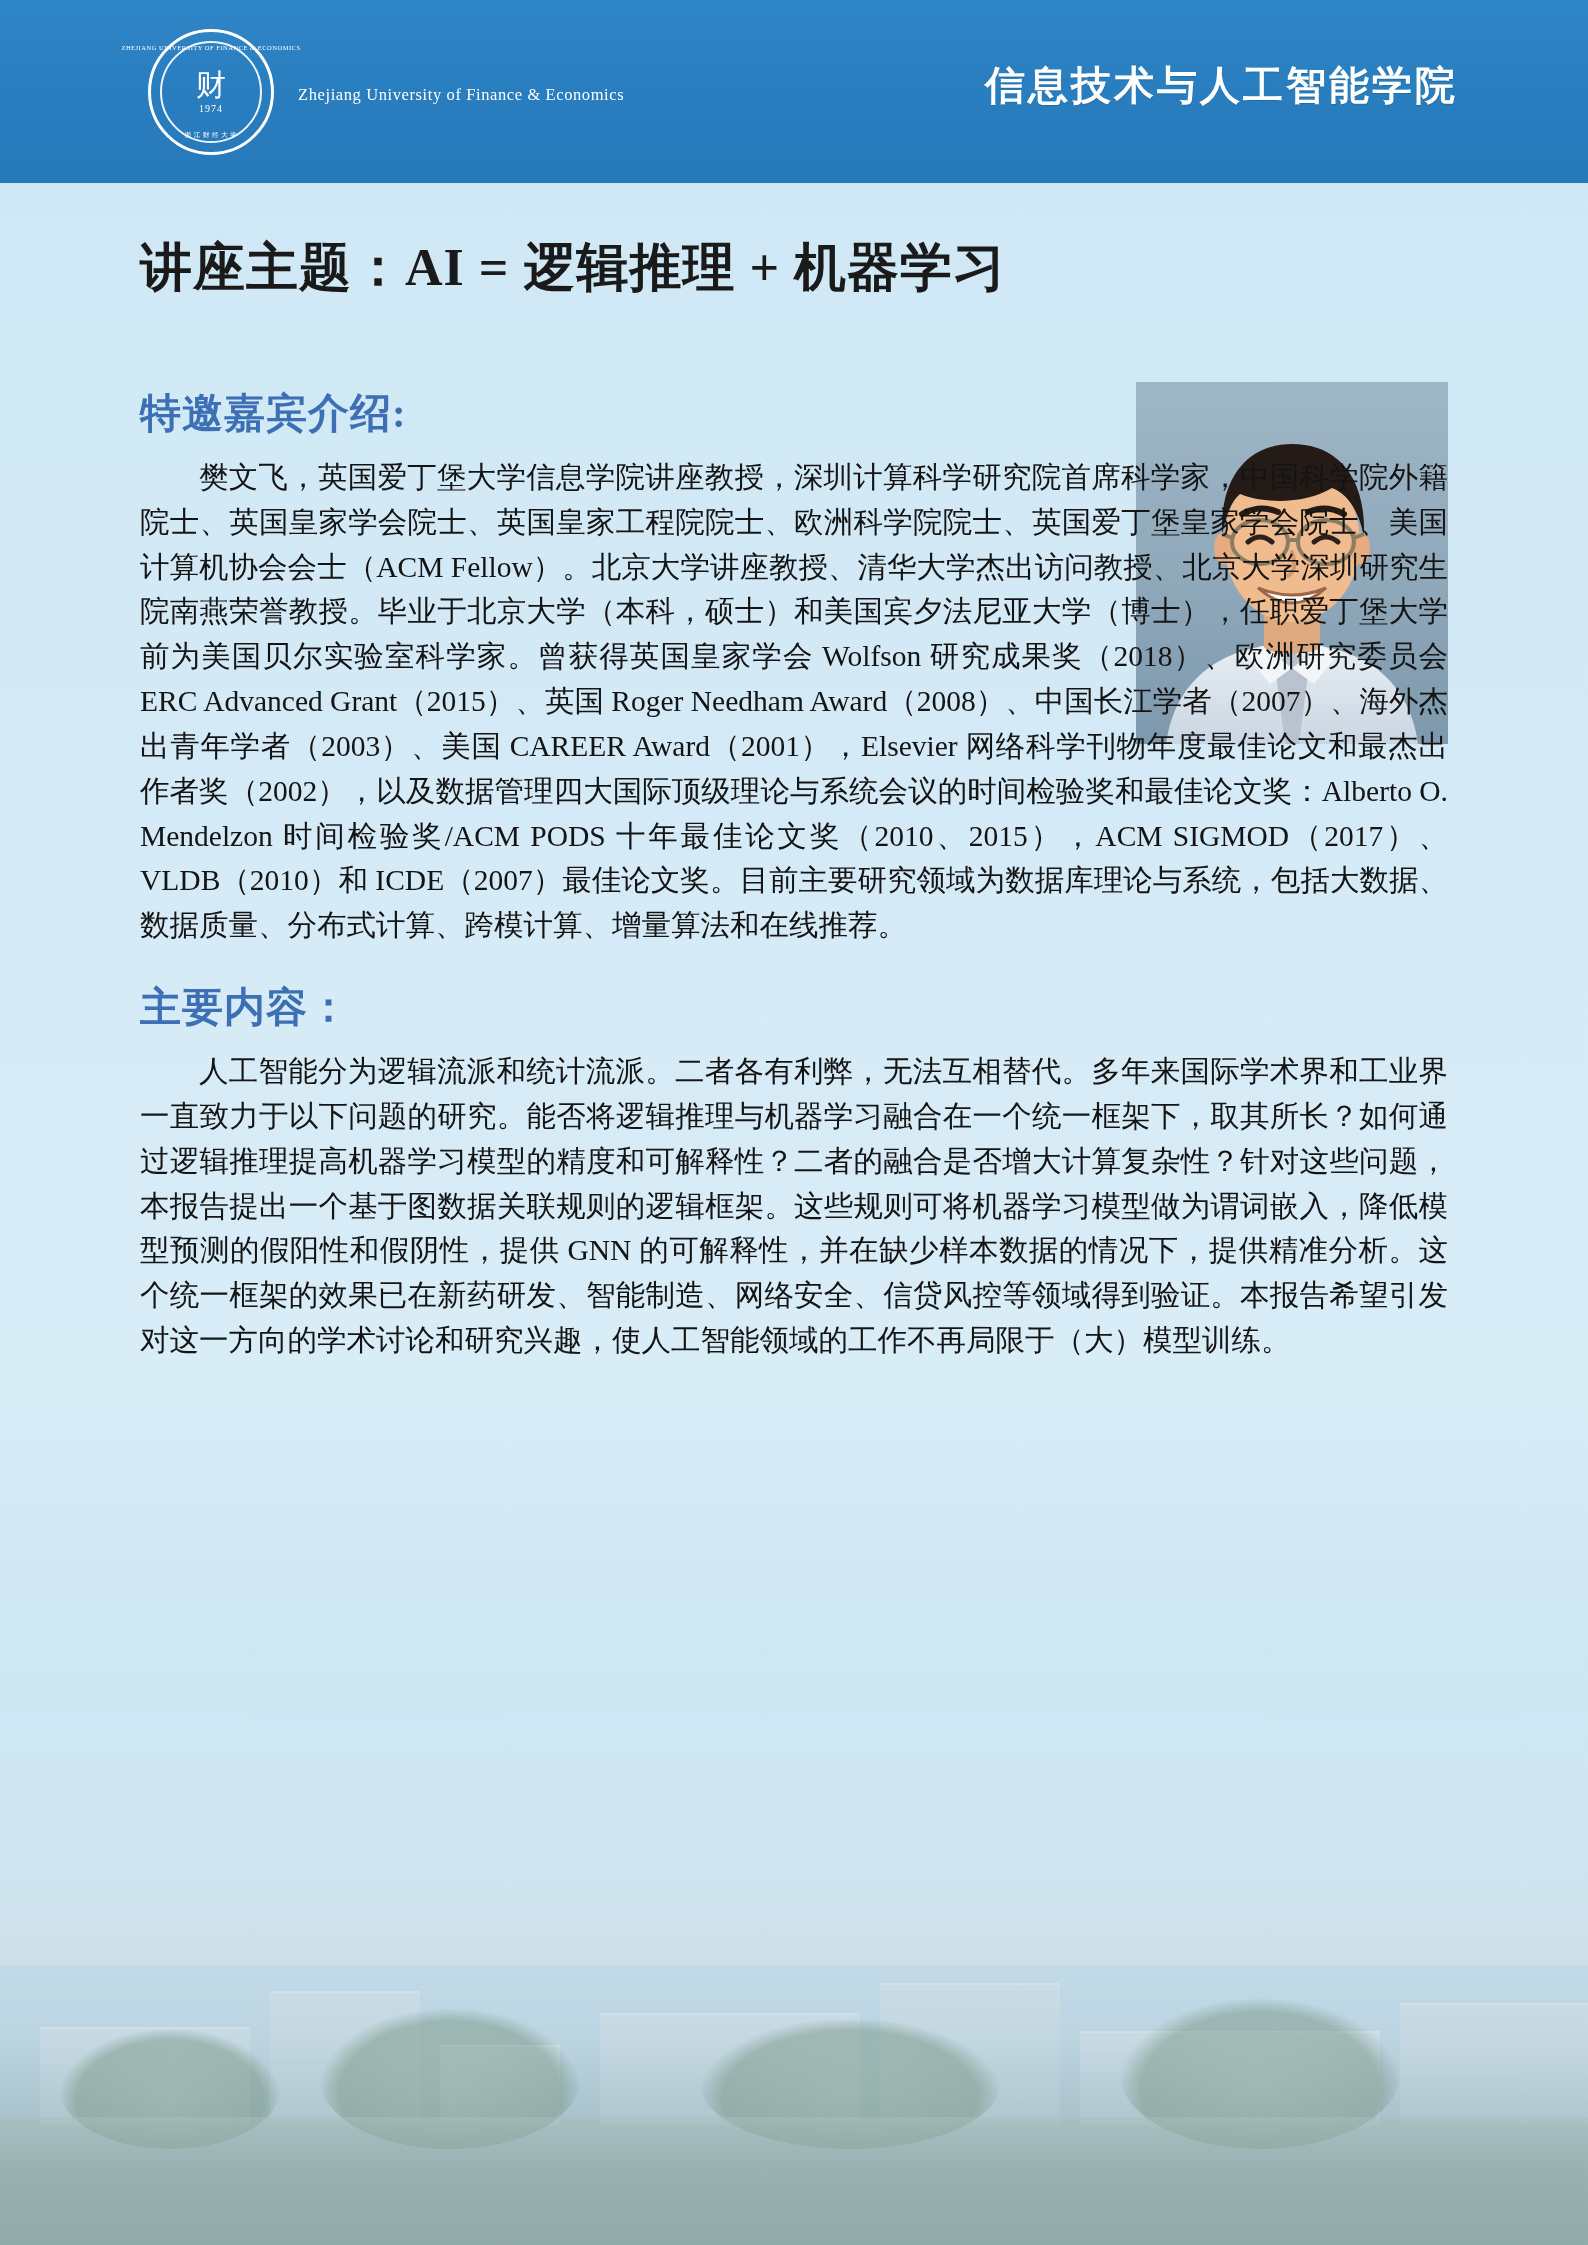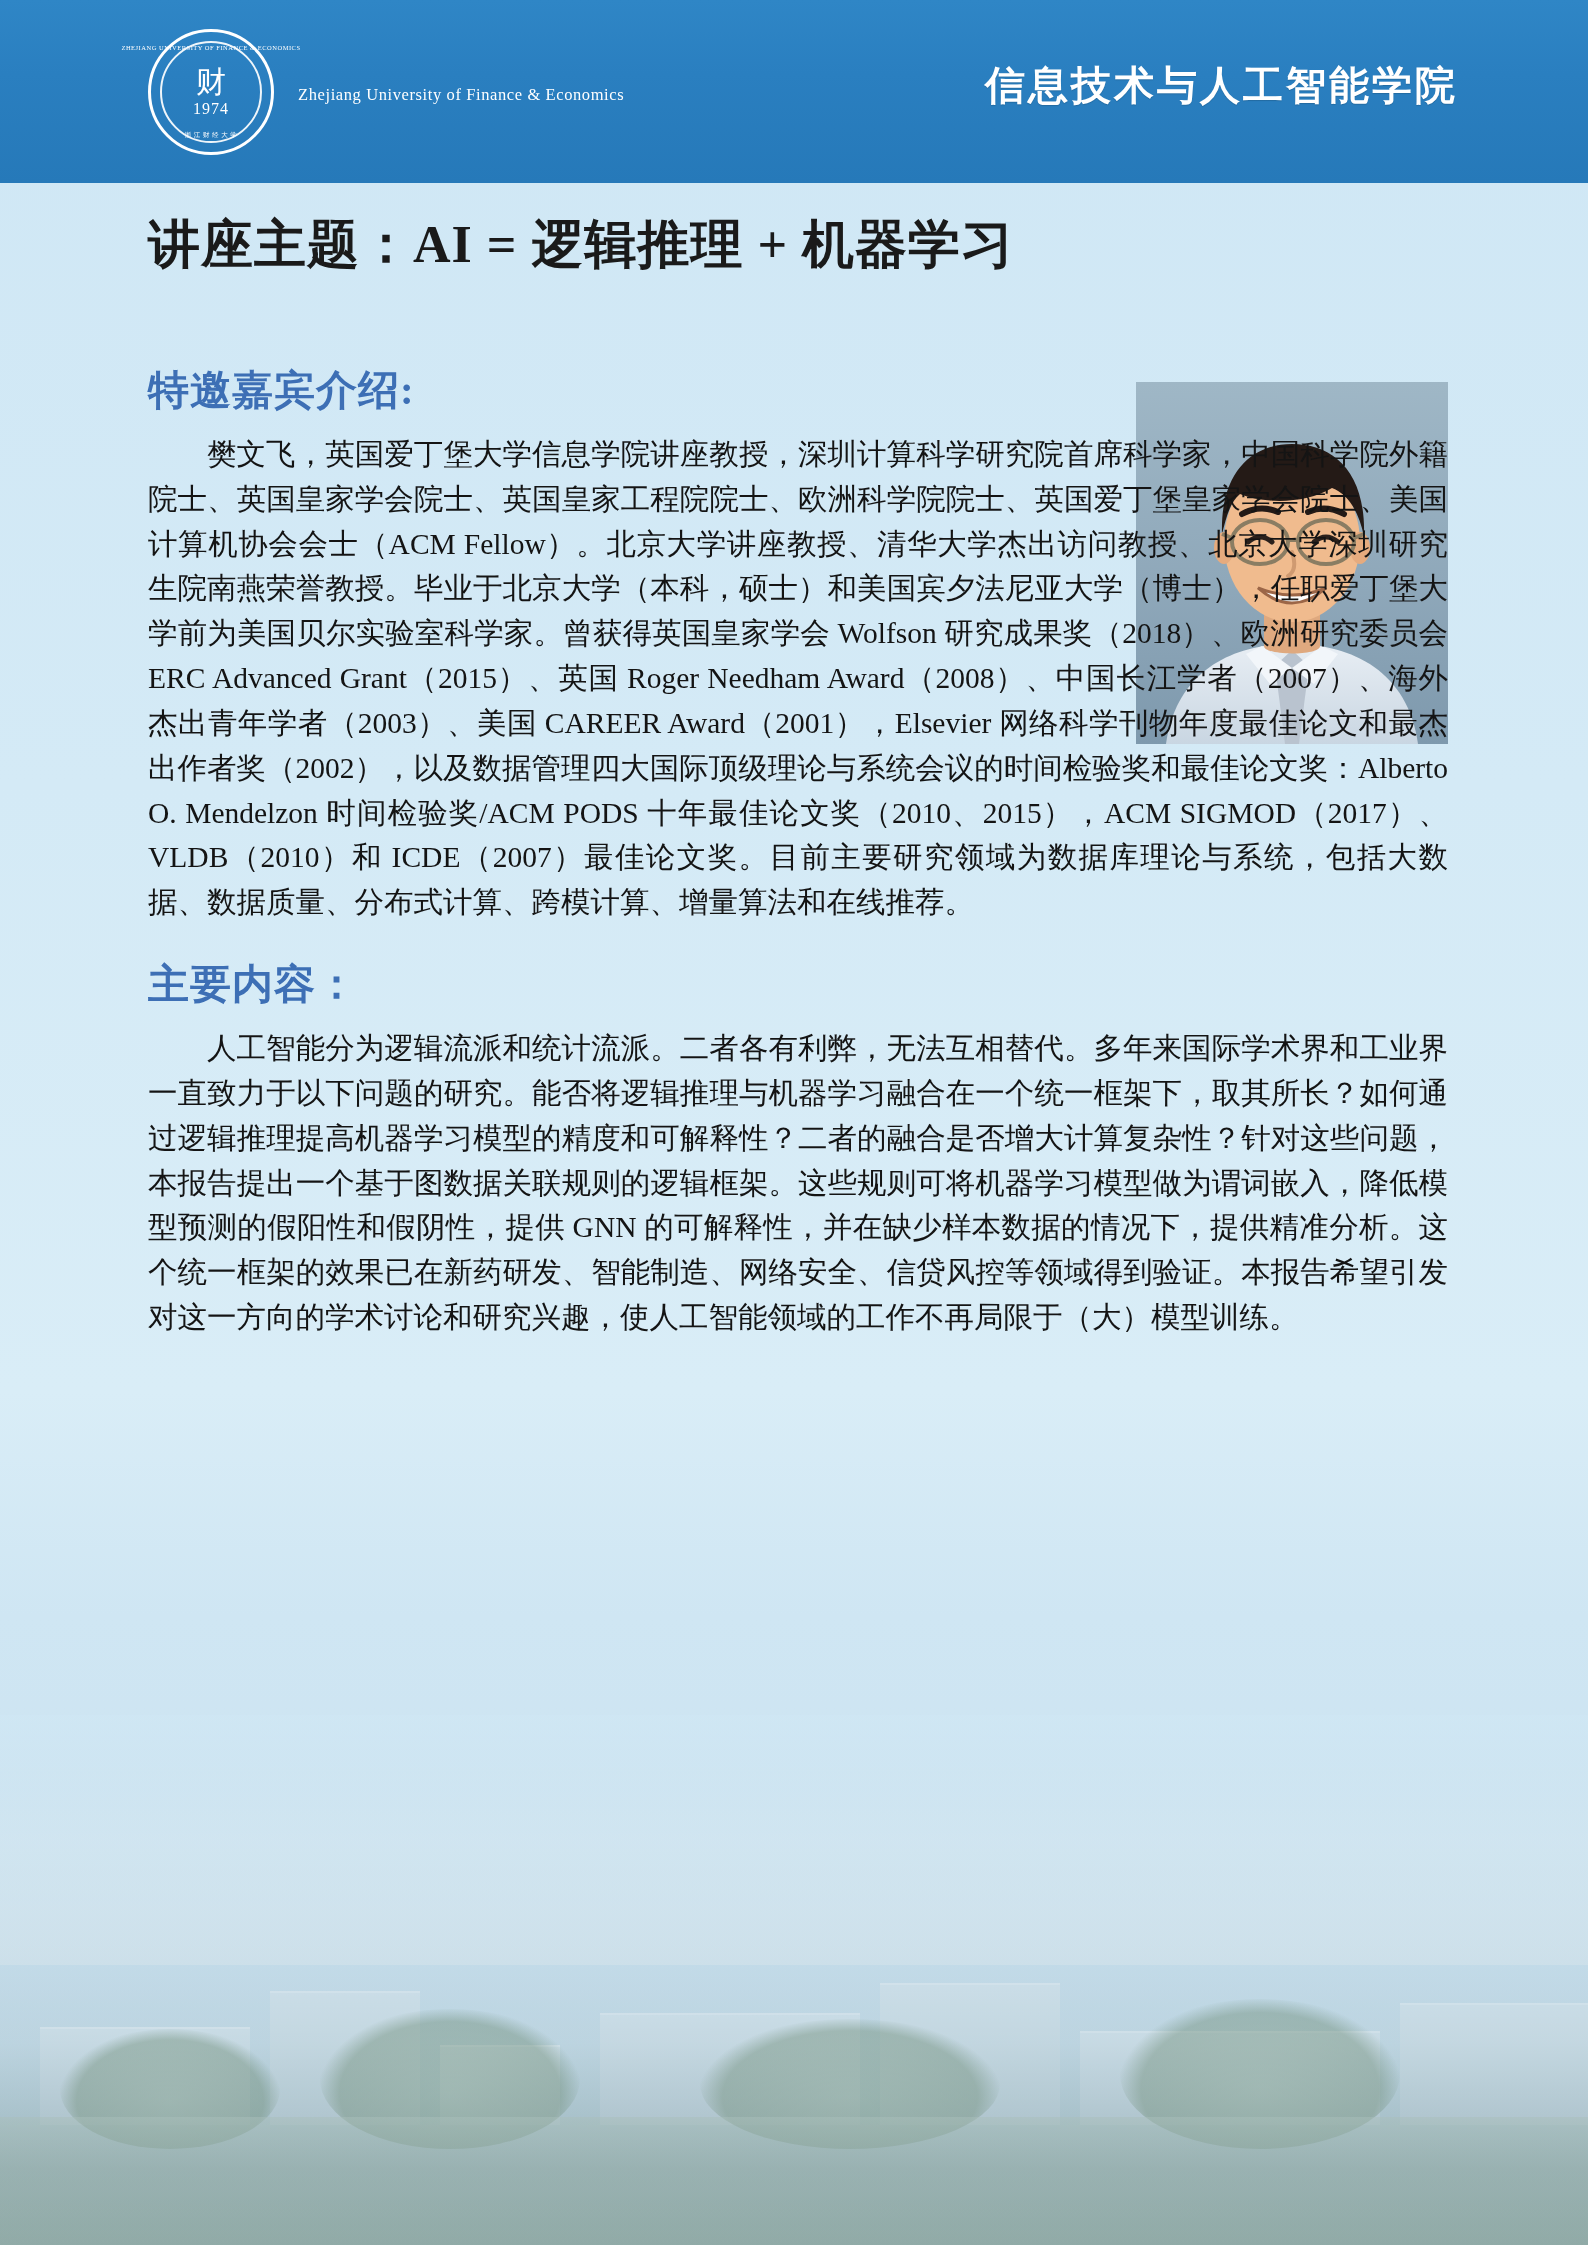--- a/index.html
+++ b/index.html
@@ -115,21 +115,21 @@
     transform: translate(-50%,-50%);
     text-align: center;
     color: #fff;
   }
   .logo-mark {
     font-size: 30px;
     line-height: 1;
     font-family: "Liberation Serif", serif;
   }
   .logo-year {
-    font-size: 16px;
+    font-size: 10px;
     letter-spacing: 1px;
     margin-top: 3px;
   }
   .header-texts {
     margin-left: 24px;
     color: #ffffff;
   }
   .uni-cn {
     font-size: 57px;
     font-weight: bold;
@@ -154,22 +154,22 @@
     font-weight: bold;
     letter-spacing: 3px;
     font-family: "Liberation Serif", "DejaVu Serif", serif;
     text-shadow: 0 1px 1px rgba(0,0,0,.15);
   }
 
   
   .content {
     position: absolute;
     top: 183px;
-    left: 8px; right: 0;
-    padding: 29px 140px 0 140px;
+    left: 0; right: 0;
+    padding: 52px 140px 0 140px;
     box-sizing: border-box;
   }
 
   .lecture-title {
     font-size: 52px;
     font-weight: bold;
     color: #1a1a1a;
     letter-spacing: 1px;
     line-height: 1.25;
     font-family: "Liberation Serif", "DejaVu Serif", serif;

